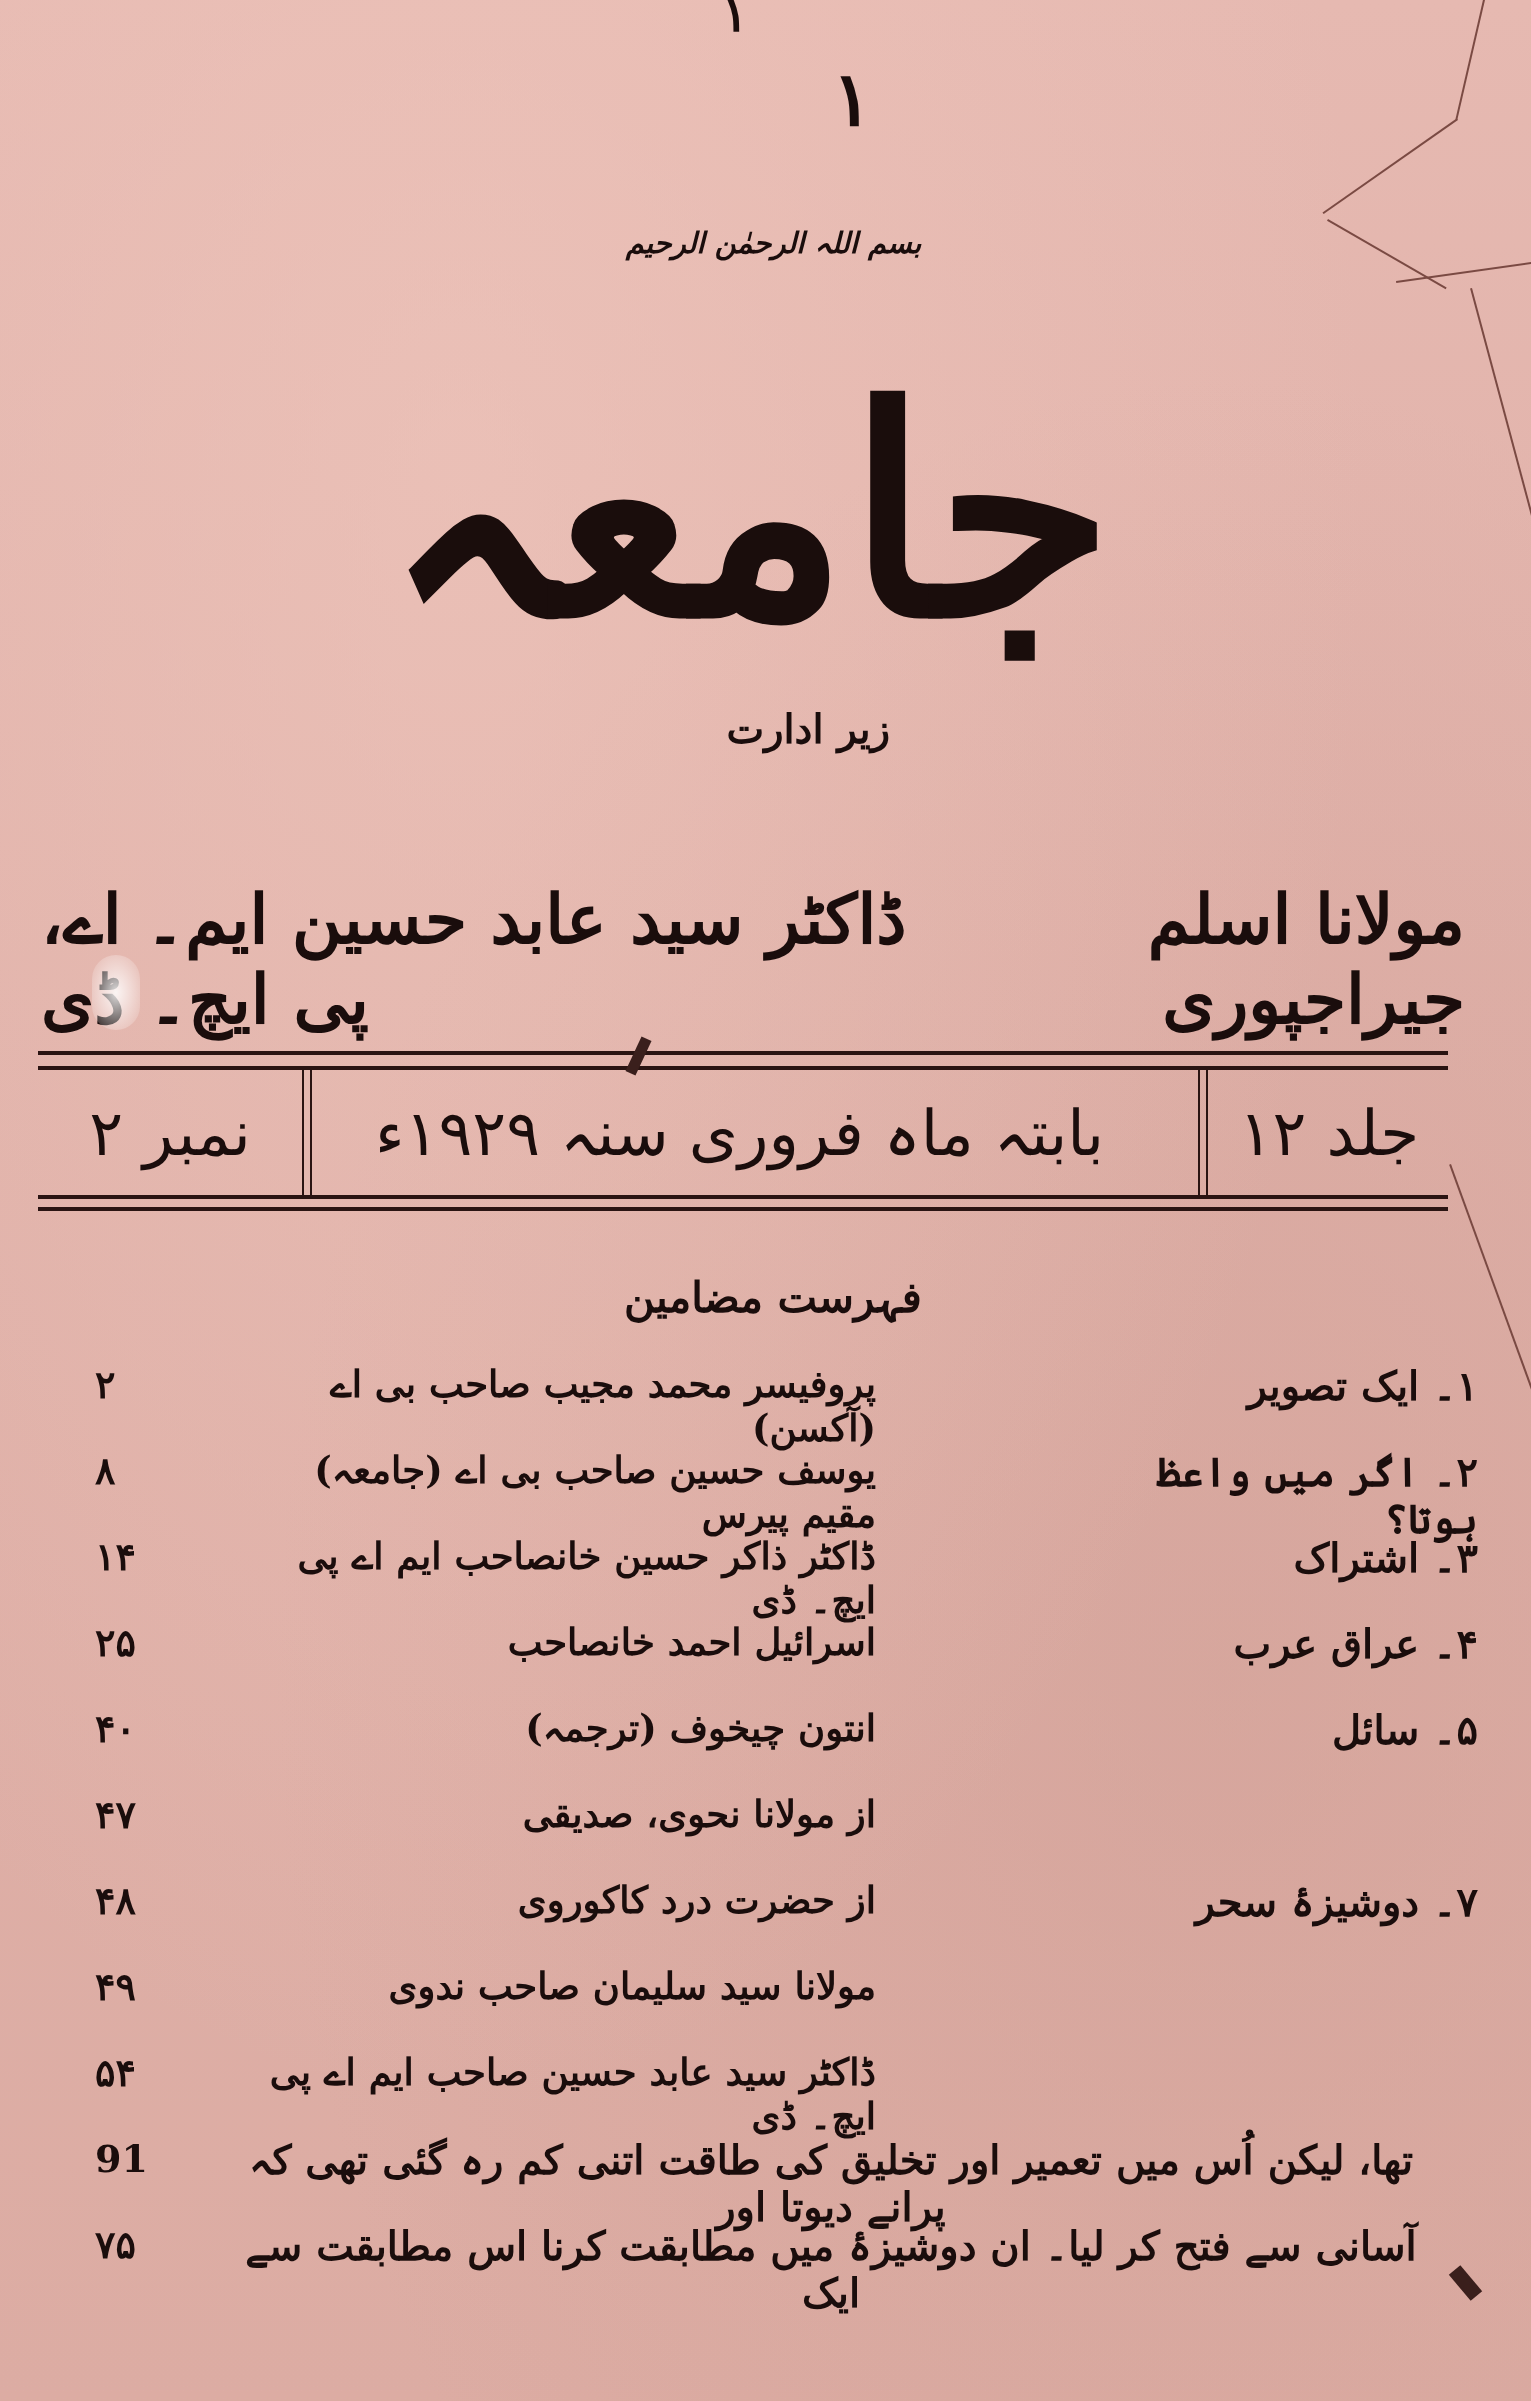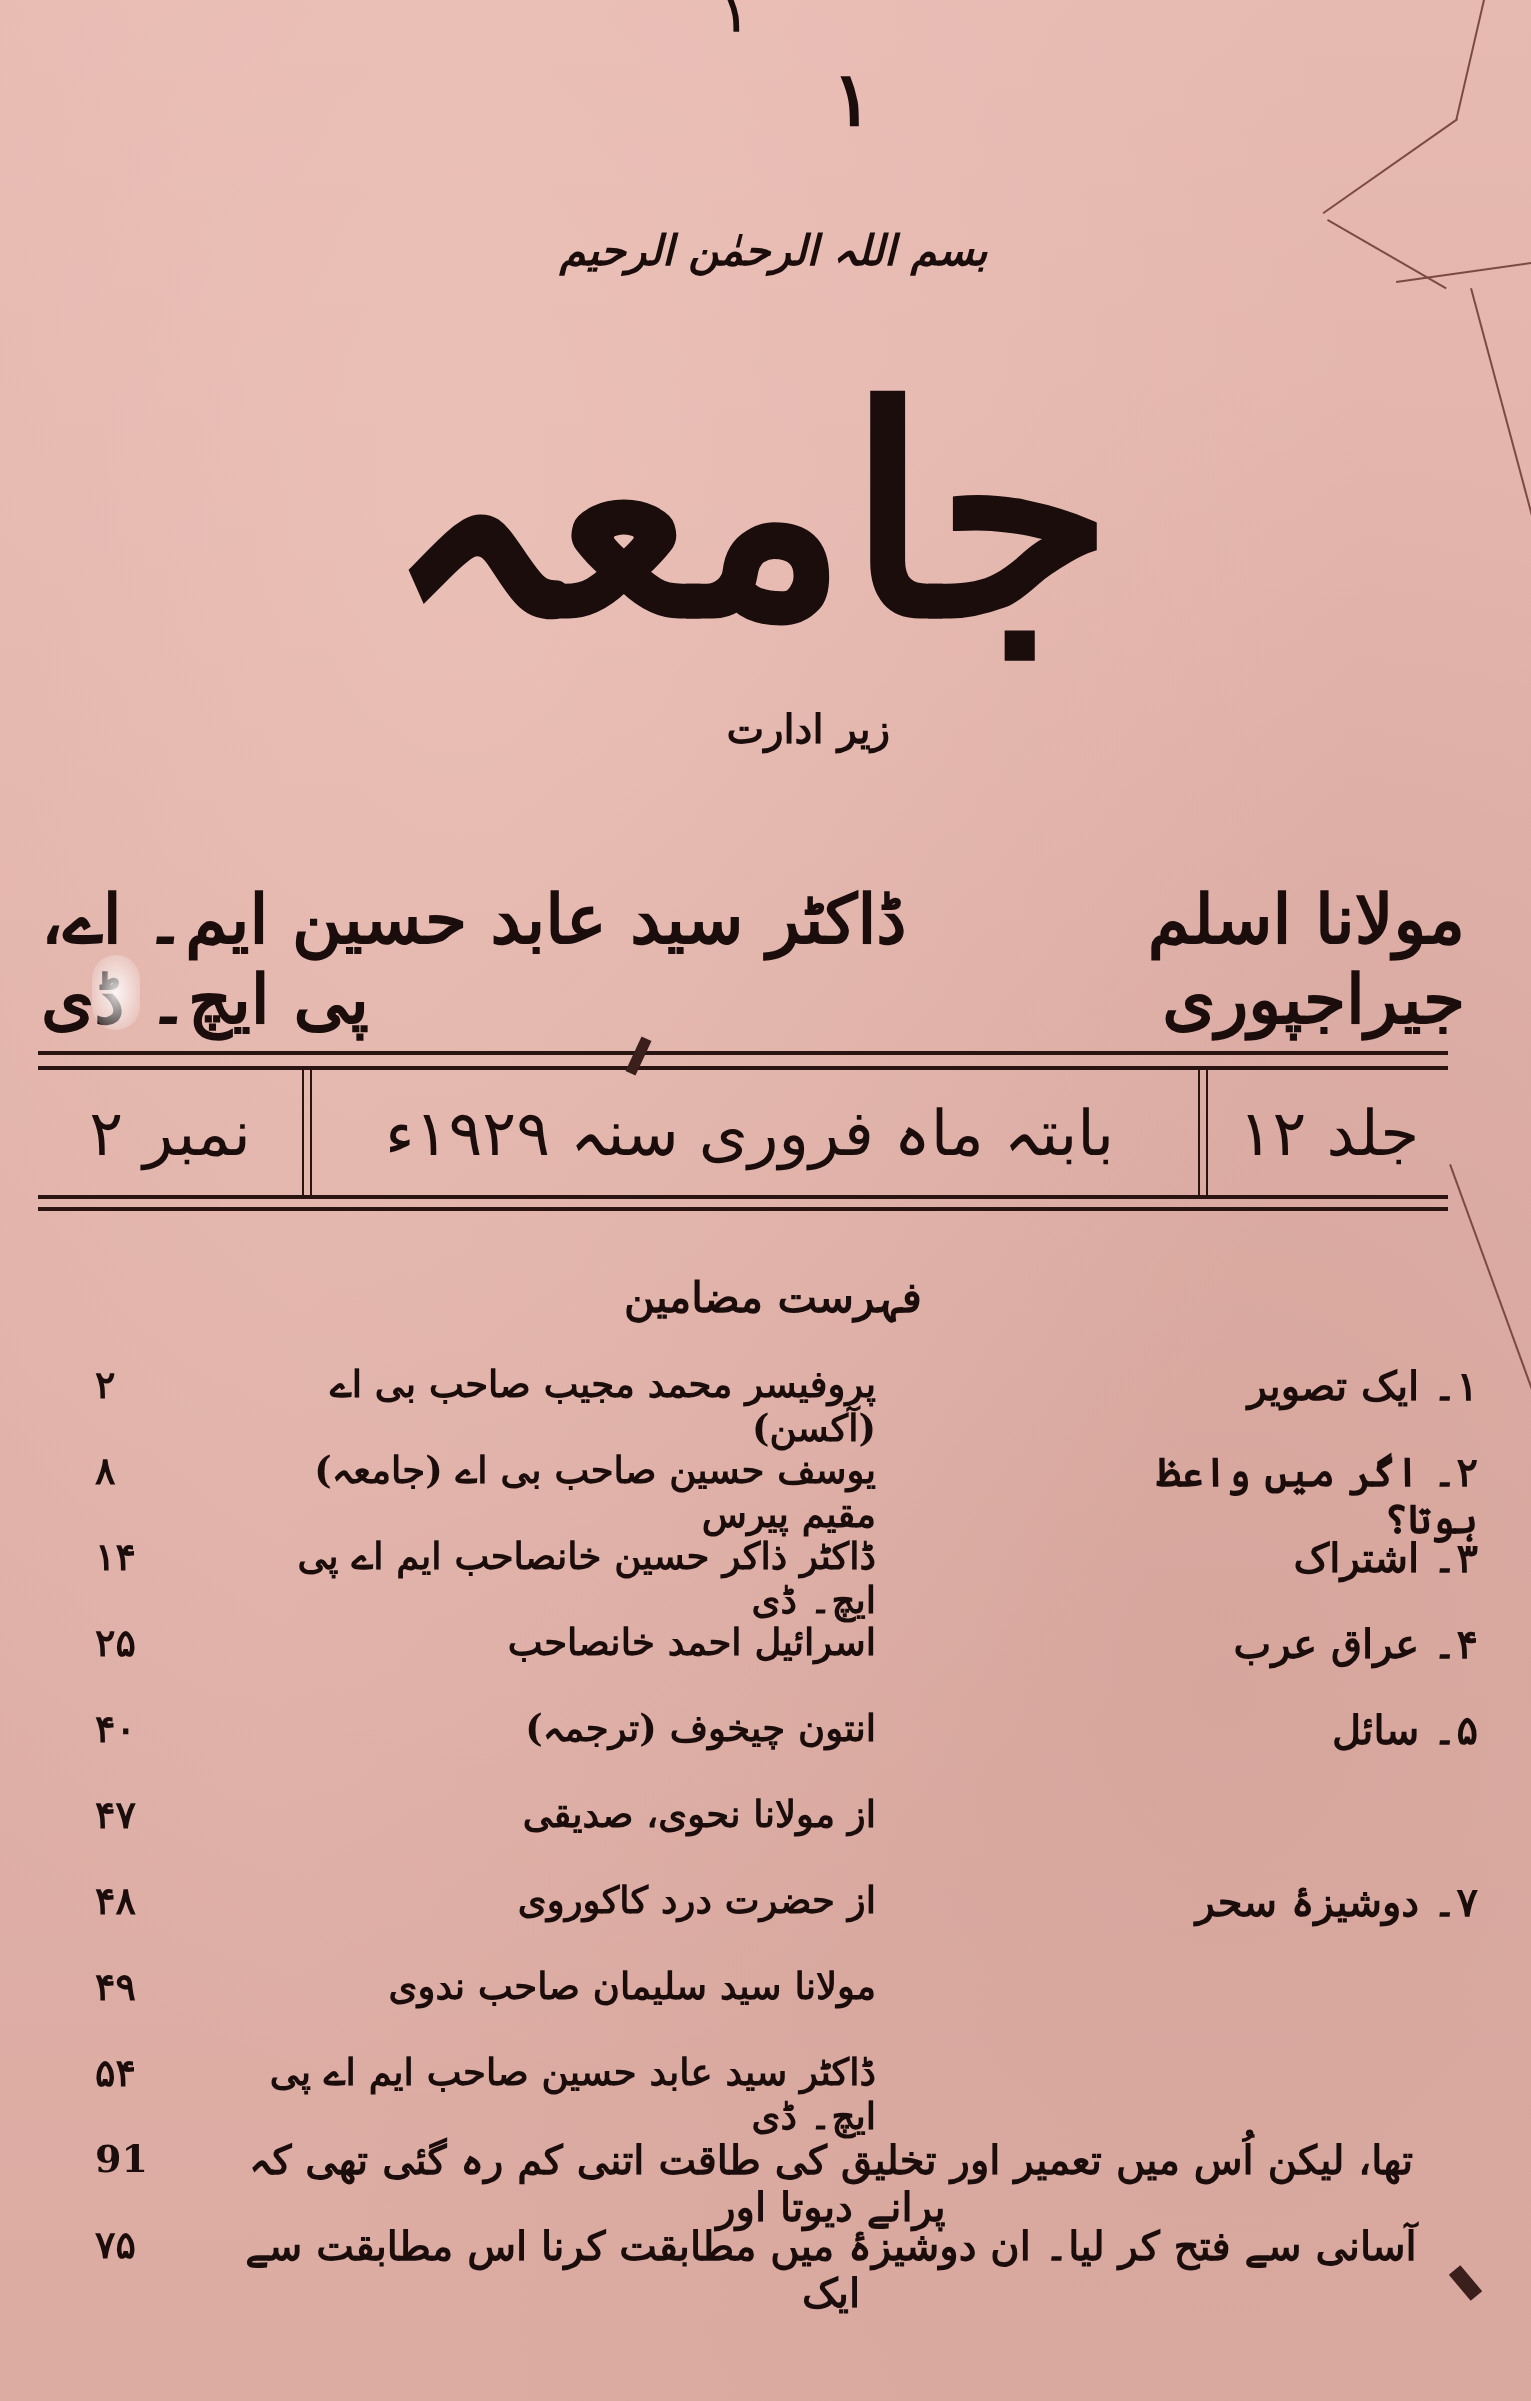--- a/index.html
+++ b/index.html
@@ -19,21 +19,21 @@
   }
   .rtl { direction: rtl; unicode-bidi: embed; }
 
   
   .page-mark { position: absolute; font-family: "DejaVu Serif", serif; font-weight: bold; color: #1a0d0c; }
   .pm1 { left: 722px; top: -13.7px; font-size: 48px; }
   .pm2 { left: 832px; top: 55px; font-size: 75px; }
 
   .bismillah {
     position: absolute; left: 534px; top: 226px; width: 479px; text-align: center;
-    font-family: "DejaVu Serif", serif; font-size: 42px; font-weight: bold;
+    font-family: "DejaVu Serif", serif; font-size: 29px; font-weight: bold;
     font-style: italic;
   }
   .title {
     position: absolute; left: 356px; top: 322px; width: 787px; height: 424px;
     text-align: center; font-family: "DejaVu Serif", serif; font-weight: bold;
     font-size: 288px; line-height: 383px; letter-spacing: -6.8px;
   }
   .under-editorship {
     position: absolute; left: 616px; top: 705px; width: 274px; text-align: right;
     font-family: "DejaVu Serif", serif; font-weight: bold; font-size: 40px;
@@ -50,21 +50,21 @@
   .band { position: absolute; left: 38px; top: 1051px; width: 1410px; height: 157px; }
   .band .rule { position: absolute; left: 0; right: 0; height: 4.1px; background: #2a1412; }
   .band .r1 { top: 0; } .band .r2 { top: 15px; }
   .band .r3 { top: 144px; } .band .r4 { top: 156px; }
   .band .vsep { position: absolute; top: 18px; height: 126px; width: 9.6px;
     border-left: 2.7px solid #2a1412; border-right: 2.7px solid #2a1412; box-sizing: border-box; }
   .band .v1 { left: 264px; } .band .v2 { left: 1160px; }
   .band .cell { position: absolute; top: 20.5px; height: 123px; display: flex; align-items: center; justify-content: center;
     font-family: "DejaVu Serif", serif; font-weight: normal; font-size: 63px; }
   .band .c-num { left: 0; width: 264px; }
-  .band .c-date { left: 268px; width: 887px; }
+  .band .c-date { left: 258px; width: 887px; }
   .band .c-vol { left: 1171px; width: 240px; }
 
   .toc-heading {
     position: absolute; left: 602px; top: 1273px; width: 342px; text-align: center;
     font-family: "DejaVu Serif", serif; font-weight: bold; font-size: 42px;
   }
   .toc { position: absolute; left: 68px; top: 1362px; width: 1410px; }
   .toc-row { position: relative; height: 86px; font-family: "DejaVu Serif", serif; font-weight: bold; }
   .toc-row .pg { position: absolute; left: 27px; top: 0; width: 75px; font-size: 38px; text-align: left; }
   .toc-row .author { position: absolute; left: 192px; top: 0; width: 616px; text-align: right; font-size: 37px; }

